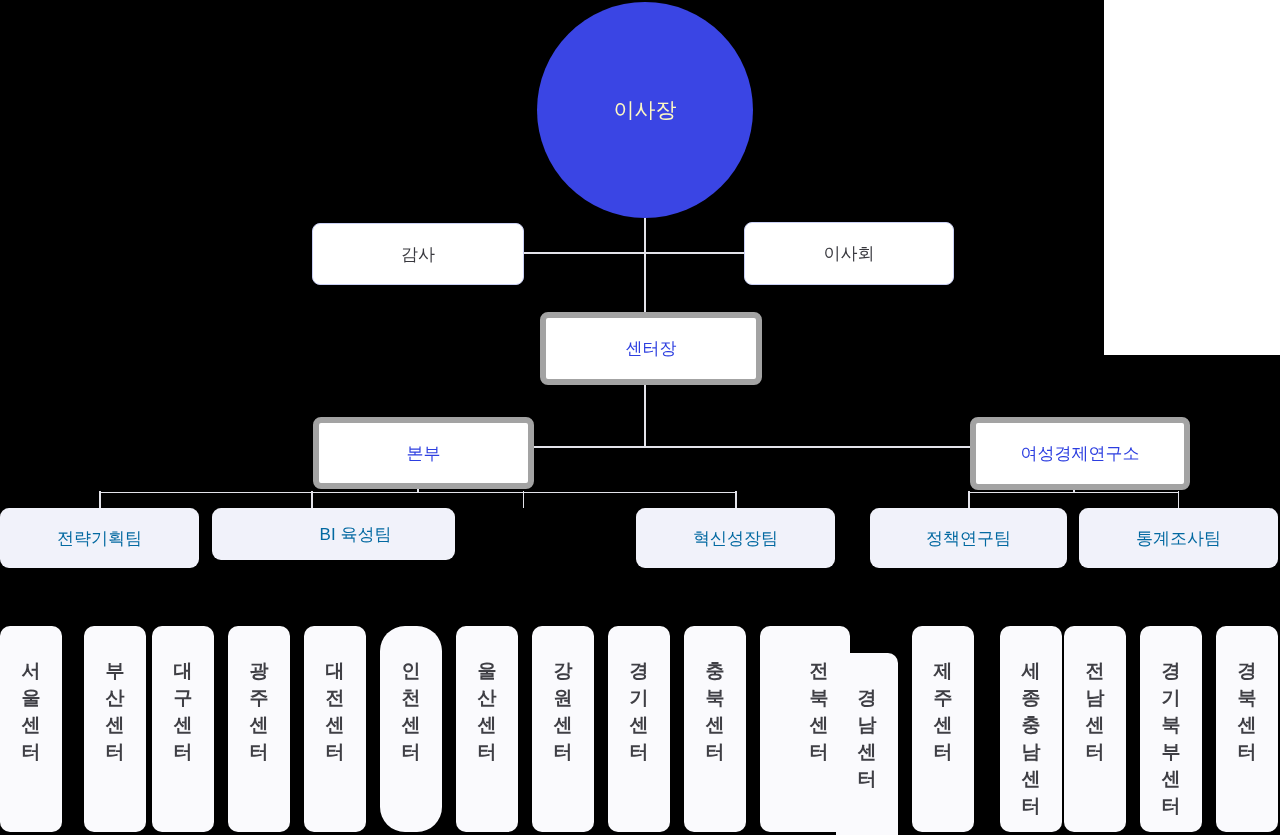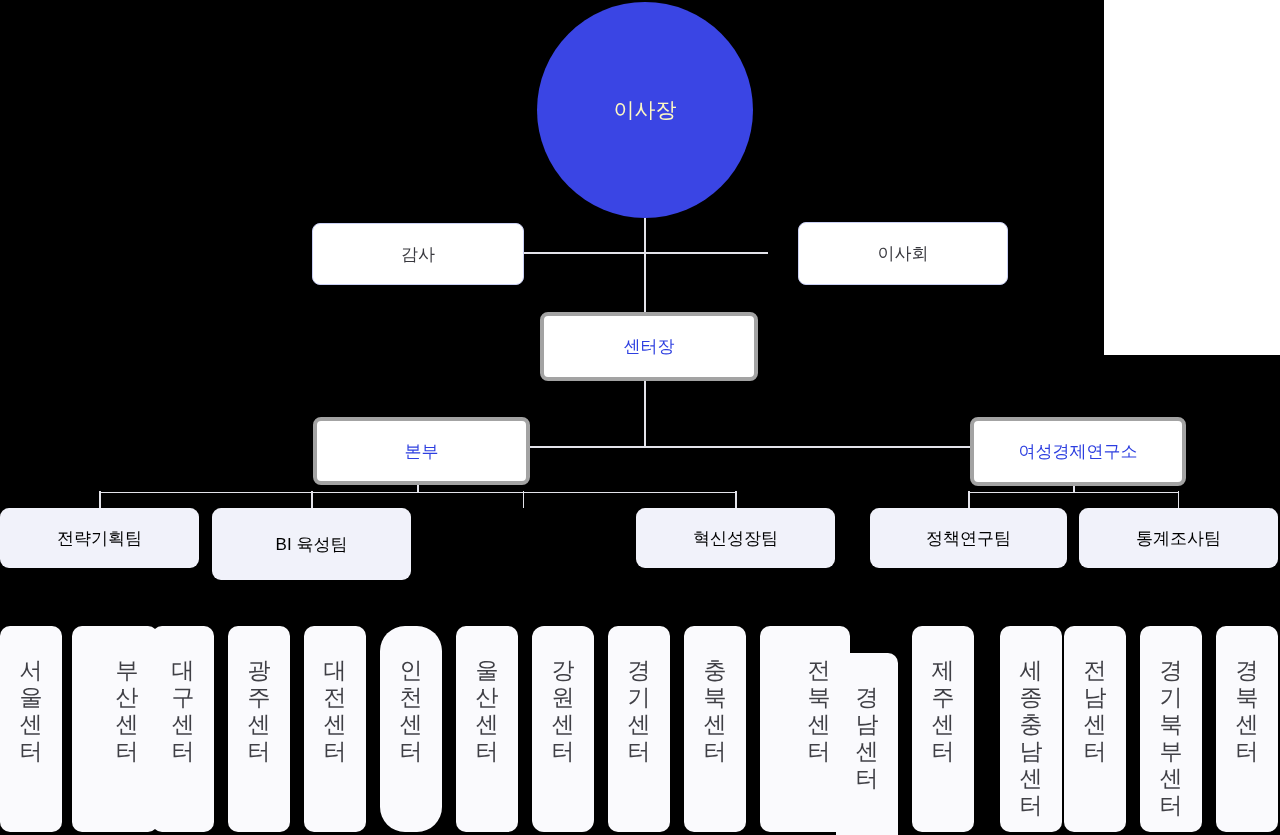--- a/index.html
+++ b/index.html
@@ -16,29 +16,29 @@
     position:absolute;left:537px;top:2px;width:216px;height:216px;border-radius:50%;
     background:#3A45E4;display:flex;align-items:center;justify-content:center;
     color:#fef9c3;font-size:21px;font-weight:500;z-index:2;
   }
   
   .node{
     position:absolute;display:flex;align-items:center;justify-content:center;
     background:#ffffff;border-radius:8px;font-size:17px;font-weight:500;z-index:2;
   }
   .node.soft{border:1.5px solid #C9CFF3;color:#38383E;}
-  .node.accent{border:4px solid #a3a3a3;color:#2C3EE0;}
-  .node.team{background:#F1F2FA;border:none;color:#000000;border-radius:9px;z-index:1;}
+  .node.accent{border:6px solid #a3a3a3;color:#2C3EE0;}
+  .node.team{background:#F1F2FA;border:none;color:#0369a1;border-radius:9px;z-index:1;}
   
   .center-box{
     position:absolute;top:626px;width:62px;height:206px;background:#FAFAFD;
     border-radius:10px;display:flex;justify-content:center;z-index:1;
   }
   .center-box .vtext{
-    margin-top:31px;width:1.08em;font-size:23px;line-height:27px;font-weight:400;
+    margin-top:31px;width:1.08em;font-size:19px;line-height:27px;font-weight:700;
     color:#3F3F45;text-align:center;word-break:break-all;
   }
   
   .white-panel{position:absolute;left:1104px;top:0;width:176px;height:355px;background:#fff;}
 </style>
 </head>
 <body>
 
 <div id="stage">
 
@@ -59,73 +59,73 @@
   <div class="ln v" style="left:968px;top:491px;height:17px;"></div>
   <div class="ln v" style="left:1177.5px;top:491px;height:17px;"></div>
 
   <div class="root-circle">
     <span>이사장</span>
   </div>
 
   <div class="node soft" style="left:312px;top:223px;width:210px;height:60px;">
     <span>감사</span>
   </div>
-  <div class="node soft" style="left:798px;top:222px;width:208px;height:61px;">
+  <div class="node soft" style="left:744px;top:222px;width:208px;height:61px;">
     <span>이사회</span>
   </div>
 
   <div class="node accent" style="left:540px;top:312px;width:210px;height:61px;">
     <span>센터장</span>
   </div>
 
   <div class="node accent" style="left:313px;top:417px;width:209px;height:60px;">
     <span>본부</span>
   </div>
   <div class="node accent" style="left:970px;top:417px;width:208px;height:61px;">
     <span>여성경제연구소</span>
   </div>
 
   <div class="node team" style="left:0px;top:508px;width:199px;height:60px;">
     <span>전략기획팀</span>
   </div>
-  <div class="node team" style="left:212px;top:508px;width:199px;height:72px;">
+  <div class="node team" style="left:212px;top:508px;width:199px;height:52px;padding-left:44px;">
     <span>BI 육성팀</span>
   </div>
   <div class="node team" style="left:636px;top:508px;width:199px;height:60px;">
     <span>혁신성장팀</span>
   </div>
   <div class="node team" style="left:870px;top:508px;width:197px;height:60px;">
     <span>정책연구팀</span>
   </div>
   <div class="node team" style="left:1079px;top:508px;width:199px;height:60px;">
     <span>통계조사팀</span>
   </div>
 
   <div class="center-box" style="left:0px;">
       <span class="vtext">서울센터</span>
     </div>
-  <div class="center-box" style="left:72px;padding-left:24px;">
+  <div class="center-box" style="left:84px;">
       <span class="vtext">부산센터</span>
     </div>
   <div class="center-box" style="left:152px;">
       <span class="vtext">대구센터</span>
     </div>
   <div class="center-box" style="left:228px;">
       <span class="vtext">광주센터</span>
     </div>
   <div class="center-box" style="left:304px;">
       <span class="vtext">대전센터</span>
     </div>
   <div class="center-box" style="left:380px;border-radius:25px;">
       <span class="vtext">인천센터</span>
     </div>
   <div class="center-box" style="left:456px;">
       <span class="vtext">울산센터</span>
     </div>
-  <div class="center-box" style="left:532px;border-radius:12px;">
+  <div class="center-box" style="left:532px;">
       <span class="vtext">강원센터</span>
     </div>
   <div class="center-box" style="left:608px;">
       <span class="vtext">경기센터</span>
     </div>
   <div class="center-box" style="left:684px;">
       <span class="vtext">충북센터</span>
     </div>
   <div class="center-box" style="left:760px;padding-left:28px;">
       <span class="vtext">전북센터</span>

